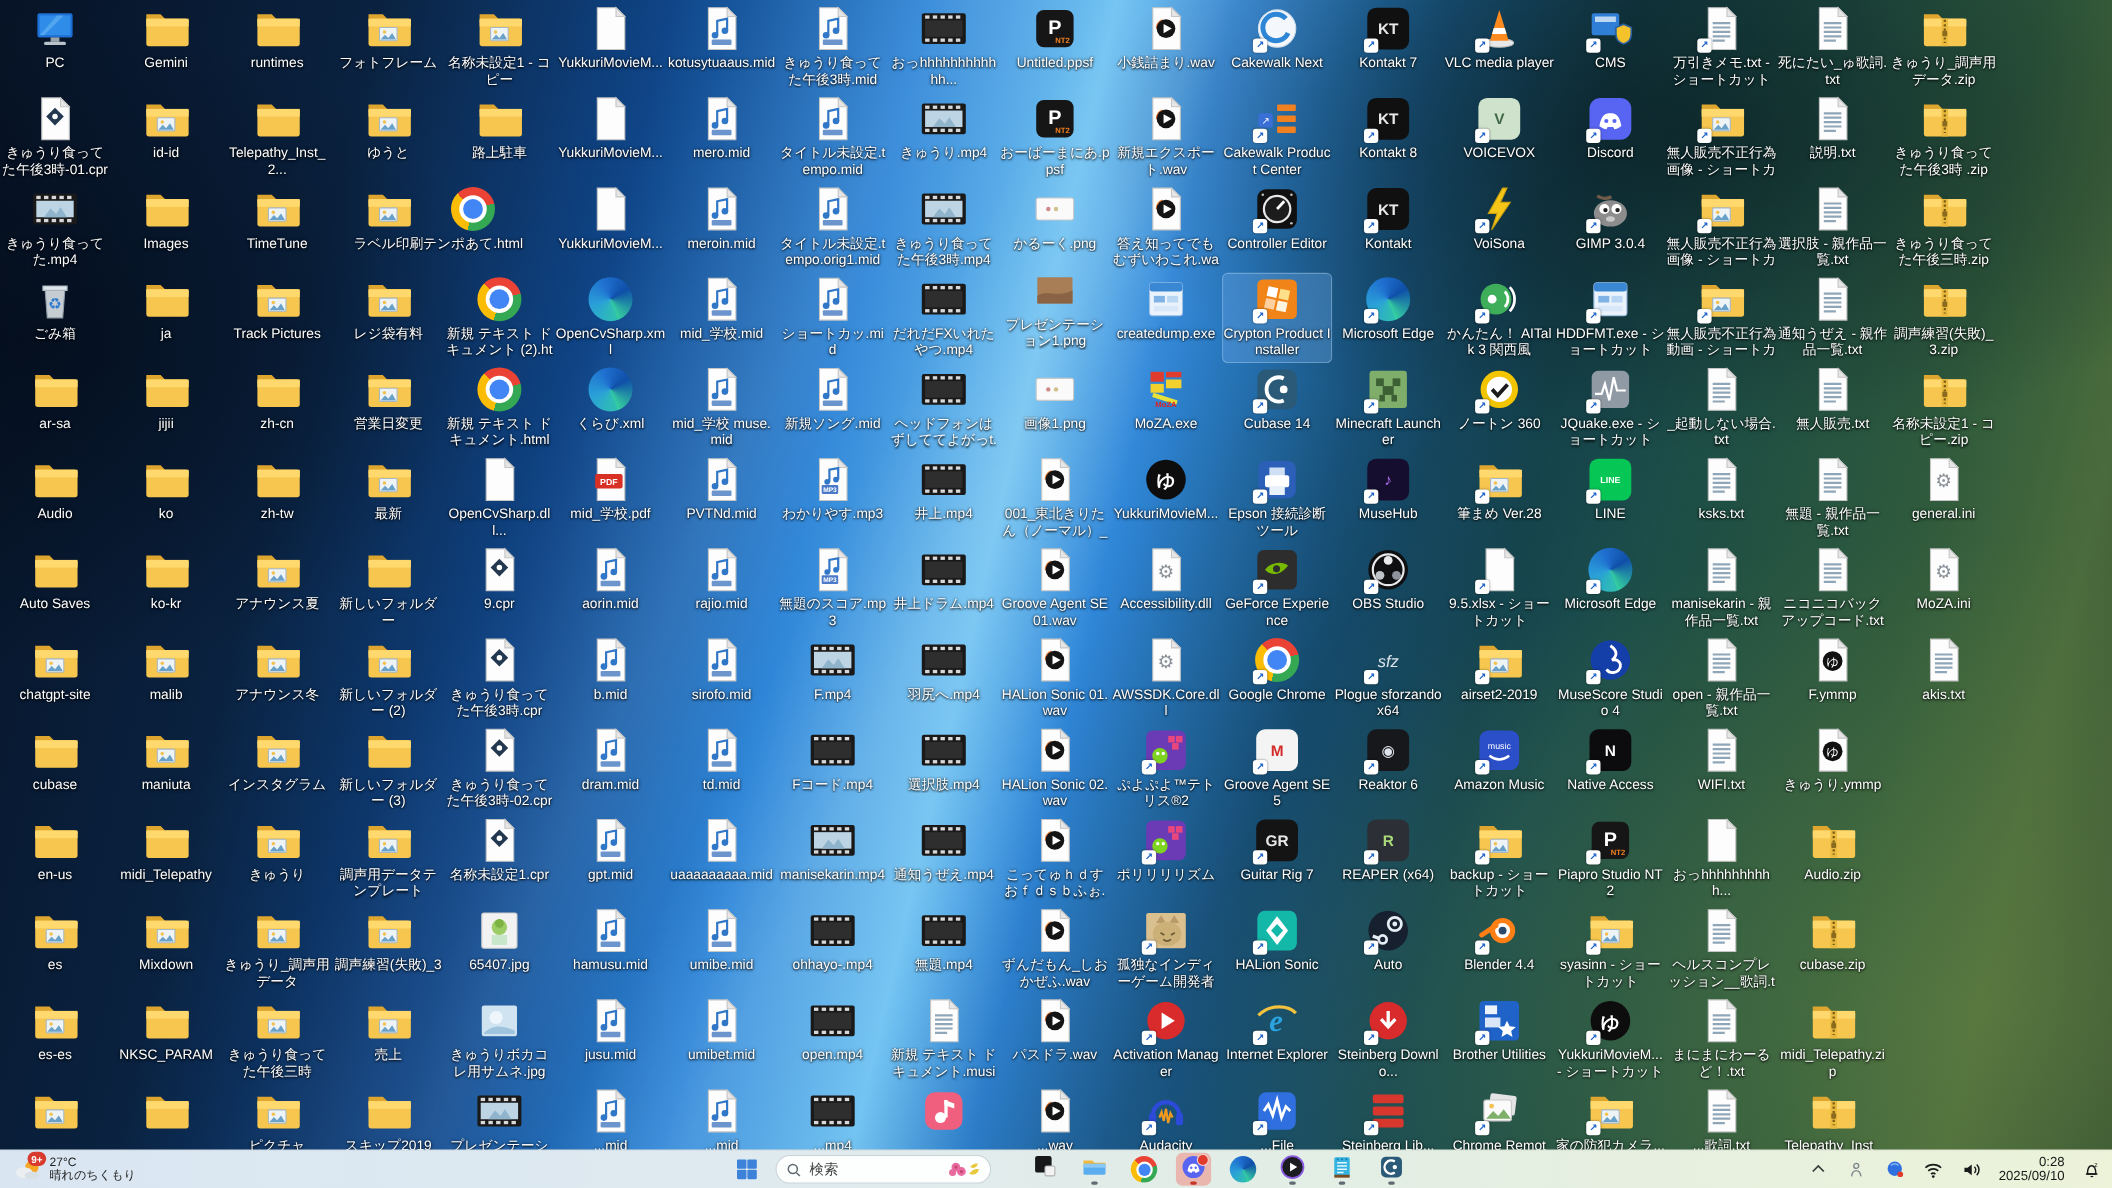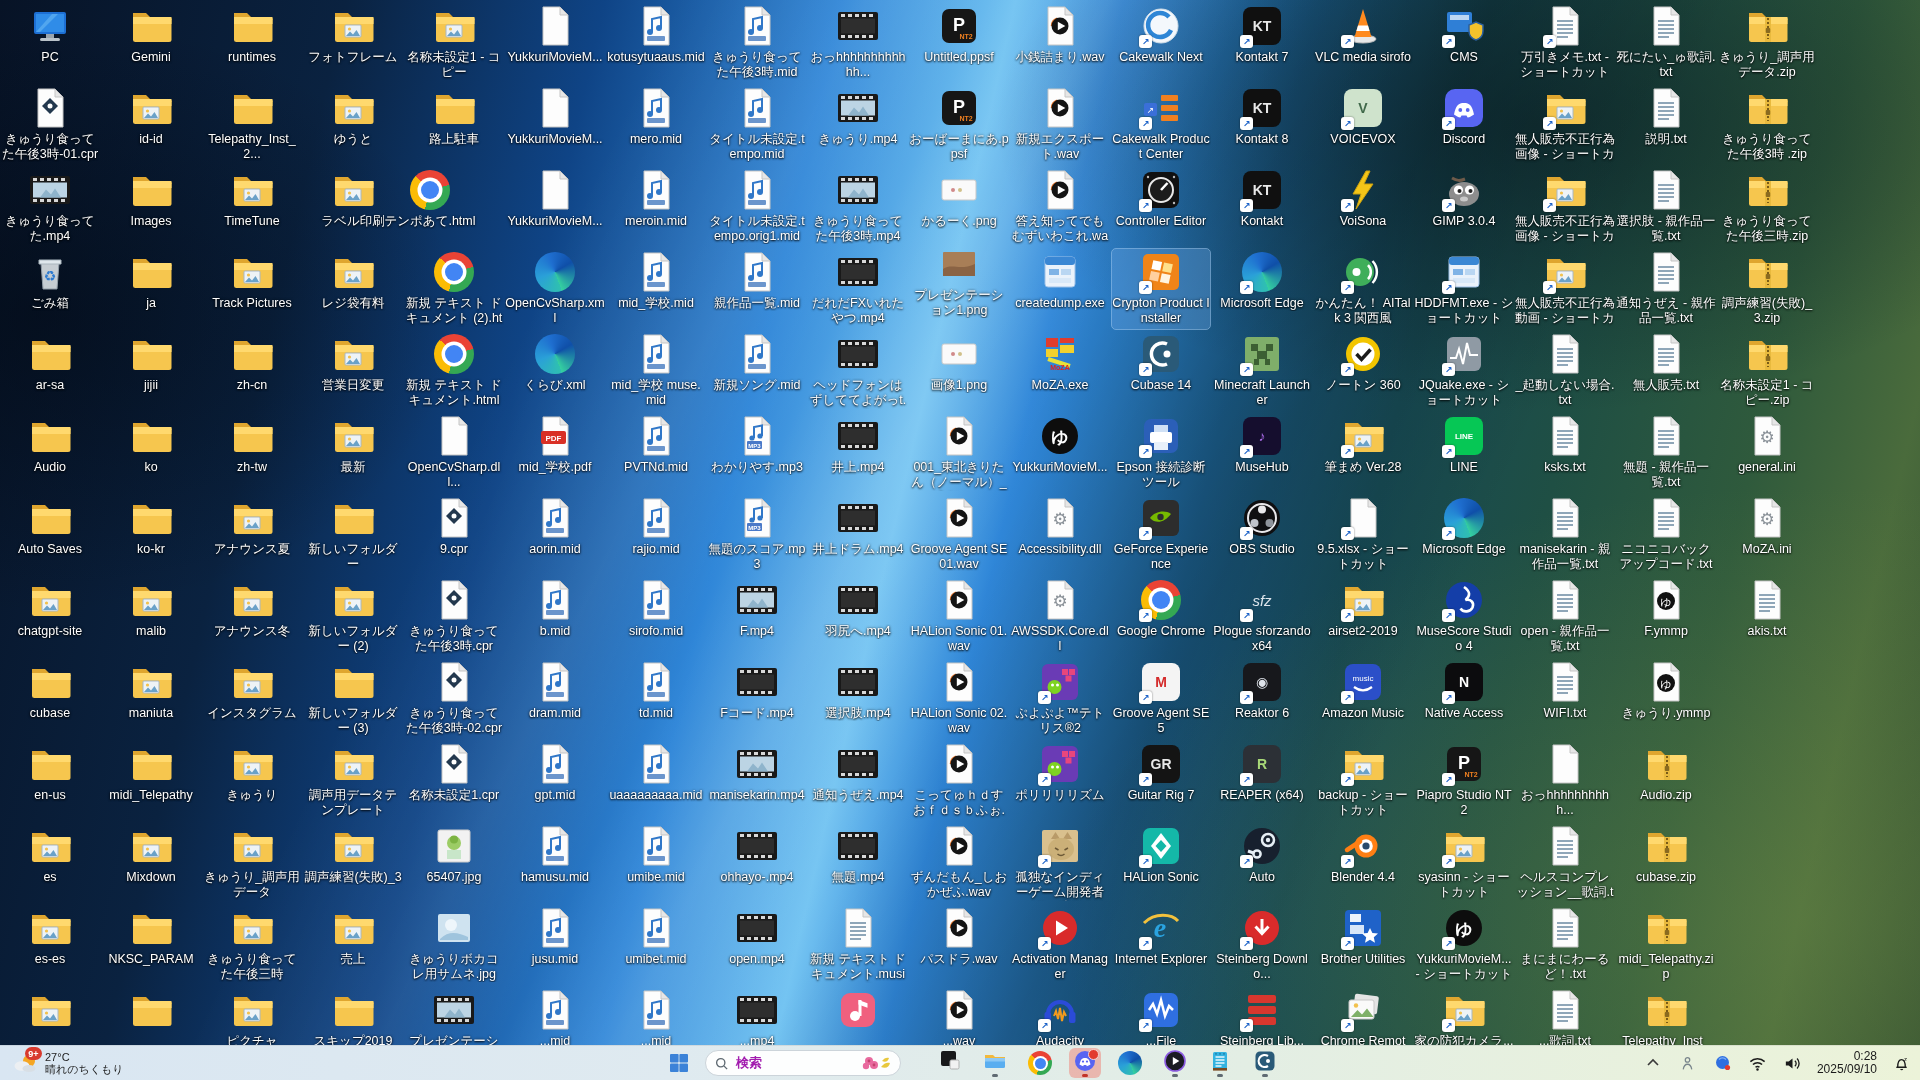--- a/index.html
+++ b/index.html
@@ -52,21 +52,21 @@
   .wbadge{position:absolute;right:-4px;top:-3px;min-width:13px;height:13px;border-radius:7px;
     background:#d83a2e;color:#fff;font-size:9px;font-weight:bold;display:flex;
     align-items:center;justify-content:center;padding:0 2px;}
   #tb-center{position:absolute;left:662px;top:0;height:34px;display:flex;
     align-items:center;gap:9px;}
   .tbtn{width:34px;height:30px;display:flex;align-items:center;justify-content:center;
     border-radius:5px;position:relative;}
   #tb-search{width:196px;height:26px;background:rgba(255,255,255,.92);
     border:1px solid #ccd4da;border-radius:13px;display:flex;align-items:center;
     gap:7px;padding:0 8px;box-sizing:border-box;}
-  #tb-search .ph{font-size:13px;color:#a21caf;flex:1;font-weight:bold;}
+  #tb-search .ph{font-size:13px;color:#404040;flex:1;}
   #tb-apps{display:flex;align-items:center;gap:13px;margin-left:24px;}
   .tapp{width:32px;height:30px;display:flex;align-items:center;justify-content:center;
     position:relative;border-radius:6px;}
   .tapp svg,.tapp .chromeic,.tapp .edgeic{width:24px;height:24px;}
   .tapp.active{background:rgba(238,138,128,.55);}
   .tapp .rdot{position:absolute;bottom:1px;left:50%;transform:translateX(-50%);
     width:6px;height:3px;border-radius:2px;background:#5f6a72;}
   .tapp.active .rdot{background:#c23428;}
   .tapp .nbadge{position:absolute;top:1px;right:2px;width:9px;height:9px;border-radius:50%;
     background:#e23b2e;border:1.5px solid #f4d4cf;}
@@ -233,21 +233,21 @@
     </div>
     <div class="cell" style="left:1314px;top:3px">
       <div class="ic">
         <svg viewBox="0 0 44 44">
           <ellipse cx="22" cy="35" rx="13" ry="4" fill="#e8e8e8" stroke="#bbb"></ellipse>
           <path d="M22 5l8.5 28h-17z" fill="#ff8a1e"></path>
           <path d="M17 21.5h10l1.6 5.5H15.4z" fill="#fff"></path>
         </svg>
         <span class="sc">↗</span>
       </div>
-      <div class="lbl">VLC media sirofo</div>
+      <div class="lbl">VLC media player</div>
     </div>
     <div class="cell" style="left:1415px;top:3px">
       <div class="ic">
         <svg viewBox="0 0 44 44">
           <rect x="5" y="8" width="25" height="20" rx="2" fill="#2f7fd6"></rect>
           <rect x="8" y="11" width="19" height="5" fill="#bcd7f2"></rect>
           <path d="M27 21l7-3 7 3v6c0 5-3.5 8-7 9-3.5-1-7-4-7-9z" fill="#f4c22b" stroke="#2a5f9e" stroke-width="1.5"></path>
         </svg>
         <span class="sc">↗</span>
       </div>
@@ -812,21 +812,21 @@
       <div class="ic">
         <svg viewBox="0 0 44 44">
           <path d="M10 3h17l8 8v30H10z" fill="#fdfdfd" stroke="#c5c5c5"></path>
           <path d="M27 3l8 8h-8z" fill="#e6e6e6" stroke="#c5c5c5"></path>
           <path d="M18 28V15l9-2v11" stroke="#3077c8" stroke-width="2" fill="none"></path>
           <circle cx="16" cy="28" r="3" fill="#3077c8"></circle>
           <circle cx="25" cy="24" r="3" fill="#3077c8"></circle>
           <rect x="13" y="32" width="18" height="5" rx="1" fill="#6b95cc"></rect>
         </svg>
       </div>
-      <div class="lbl">親作品一覧.mid</div>
+      <div class="lbl">ショートカッ.mid</div>
     </div>
     <div class="cell" style="left:809px;top:249px">
       <div class="ic">
         <svg viewBox="0 0 44 44">
           <rect x="2" y="8" width="40" height="28" rx="2" fill="#191919"></rect>
           <g fill="#d8d8d8">
             <rect x="5" y="10" width="4" height="3"></rect>
             <rect x="12" y="10" width="4" height="3"></rect>
             <rect x="19" y="10" width="4" height="3"></rect>
             <rect x="26" y="10" width="4" height="3"></rect>

